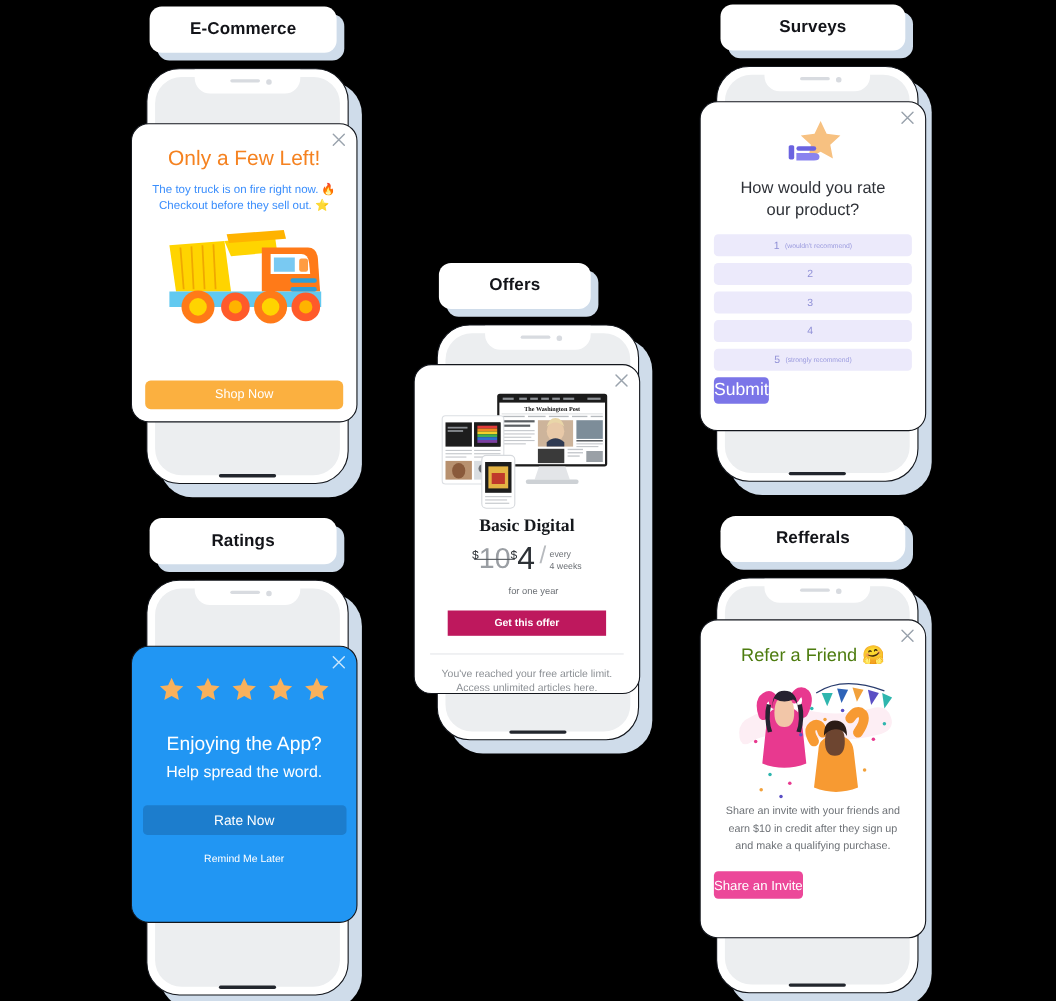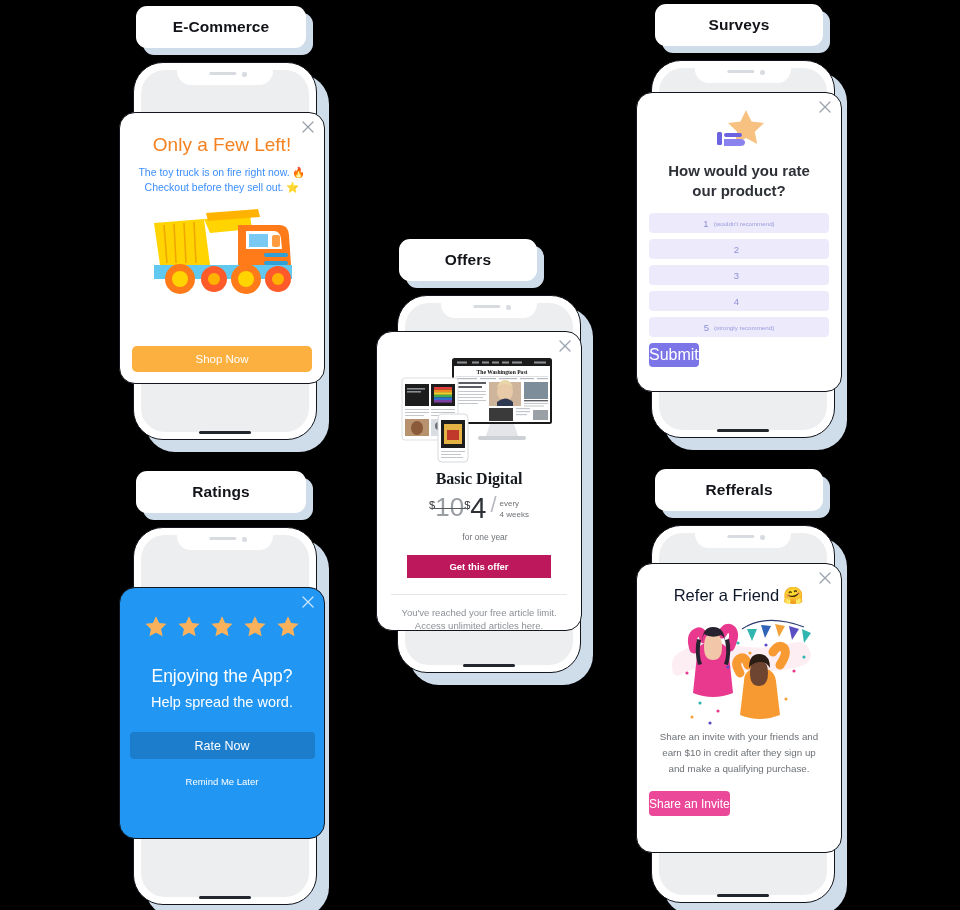--- a/index.html
+++ b/index.html
@@ -199,21 +199,21 @@
   }
   .offer-foot {
     font-size: 9.5px; color: #8c9095; text-align: center;
     line-height: 13px; margin-top: 11px;
   }
 
   
   .sv-icon { display: flex; justify-content: center; margin-top: 15px; }
   .sv-q {
     font-size: 15px; color: #2e3137; text-align: center;
-    line-height: 20px; margin-top: 9px; font-weight: 700;
+    line-height: 20px; margin-top: 9px; font-weight: 400;
   }
   .sv-list { margin: 12px 12px 0; }
   .sv-opt {
     height: 20px;
     background: #eceafb;
     border-radius: 4px;
     margin-bottom: 6px;
     display: flex; align-items: center; justify-content: center;
     cursor: pointer;
     position: relative;
@@ -225,21 +225,21 @@
     height: 24px;
     background: #7b75e8;
     border-radius: 4px;
     color: #fff; font-size: 16px;
     display: flex; align-items: center; justify-content: center;
     border: none; cursor: pointer;
   }
 
   
   .rf-title {
-    font-size: 16.5px; color: #0f172a; text-align: center;
+    font-size: 16.5px; color: #4d7c0f; text-align: center;
     margin-top: 22px; font-weight: 400;
   }
   .rf-art { height: 118px; display: flex; align-items: center; justify-content: center; margin-top: 4px; }
   .rf-body {
     font-size: 9.8px; color: #6d7176; text-align: center;
     line-height: 16px; margin: 2px 14px 0;
   }
   .btn-share {
     margin: 14px 12px 0;
     height: 25px;
@@ -553,21 +553,21 @@
         <div class="sv-opt">
           <span class="sv-num">5</span>
           <span class="sv-note">(strongly recommend)</span>
         </div>
       </div>
       <button class="btn-submit">Submit</button>
     </div>
   </div>
 
   <div class="group" style="left:620px;top:465px;width:340px;height:445px;">
-    <div class="tab" style="left:35px;top:4px;width:168px;height:42px;font-size:15.5px;">
+    <div class="tab" style="left:35px;top:4px;width:168px;height:42px;font-size:15.5px;border-radius:14px;">
       <span>Refferals</span>
     </div>
 
     <div class="phone" style="left:31px;top:60px;width:184px;height:378px;">
       <div class="phone-screen"></div>
       <div class="notch"></div>
       <div class="speaker"></div>
       <div class="camera"></div>
       <div class="home-ind"></div>
     </div>

